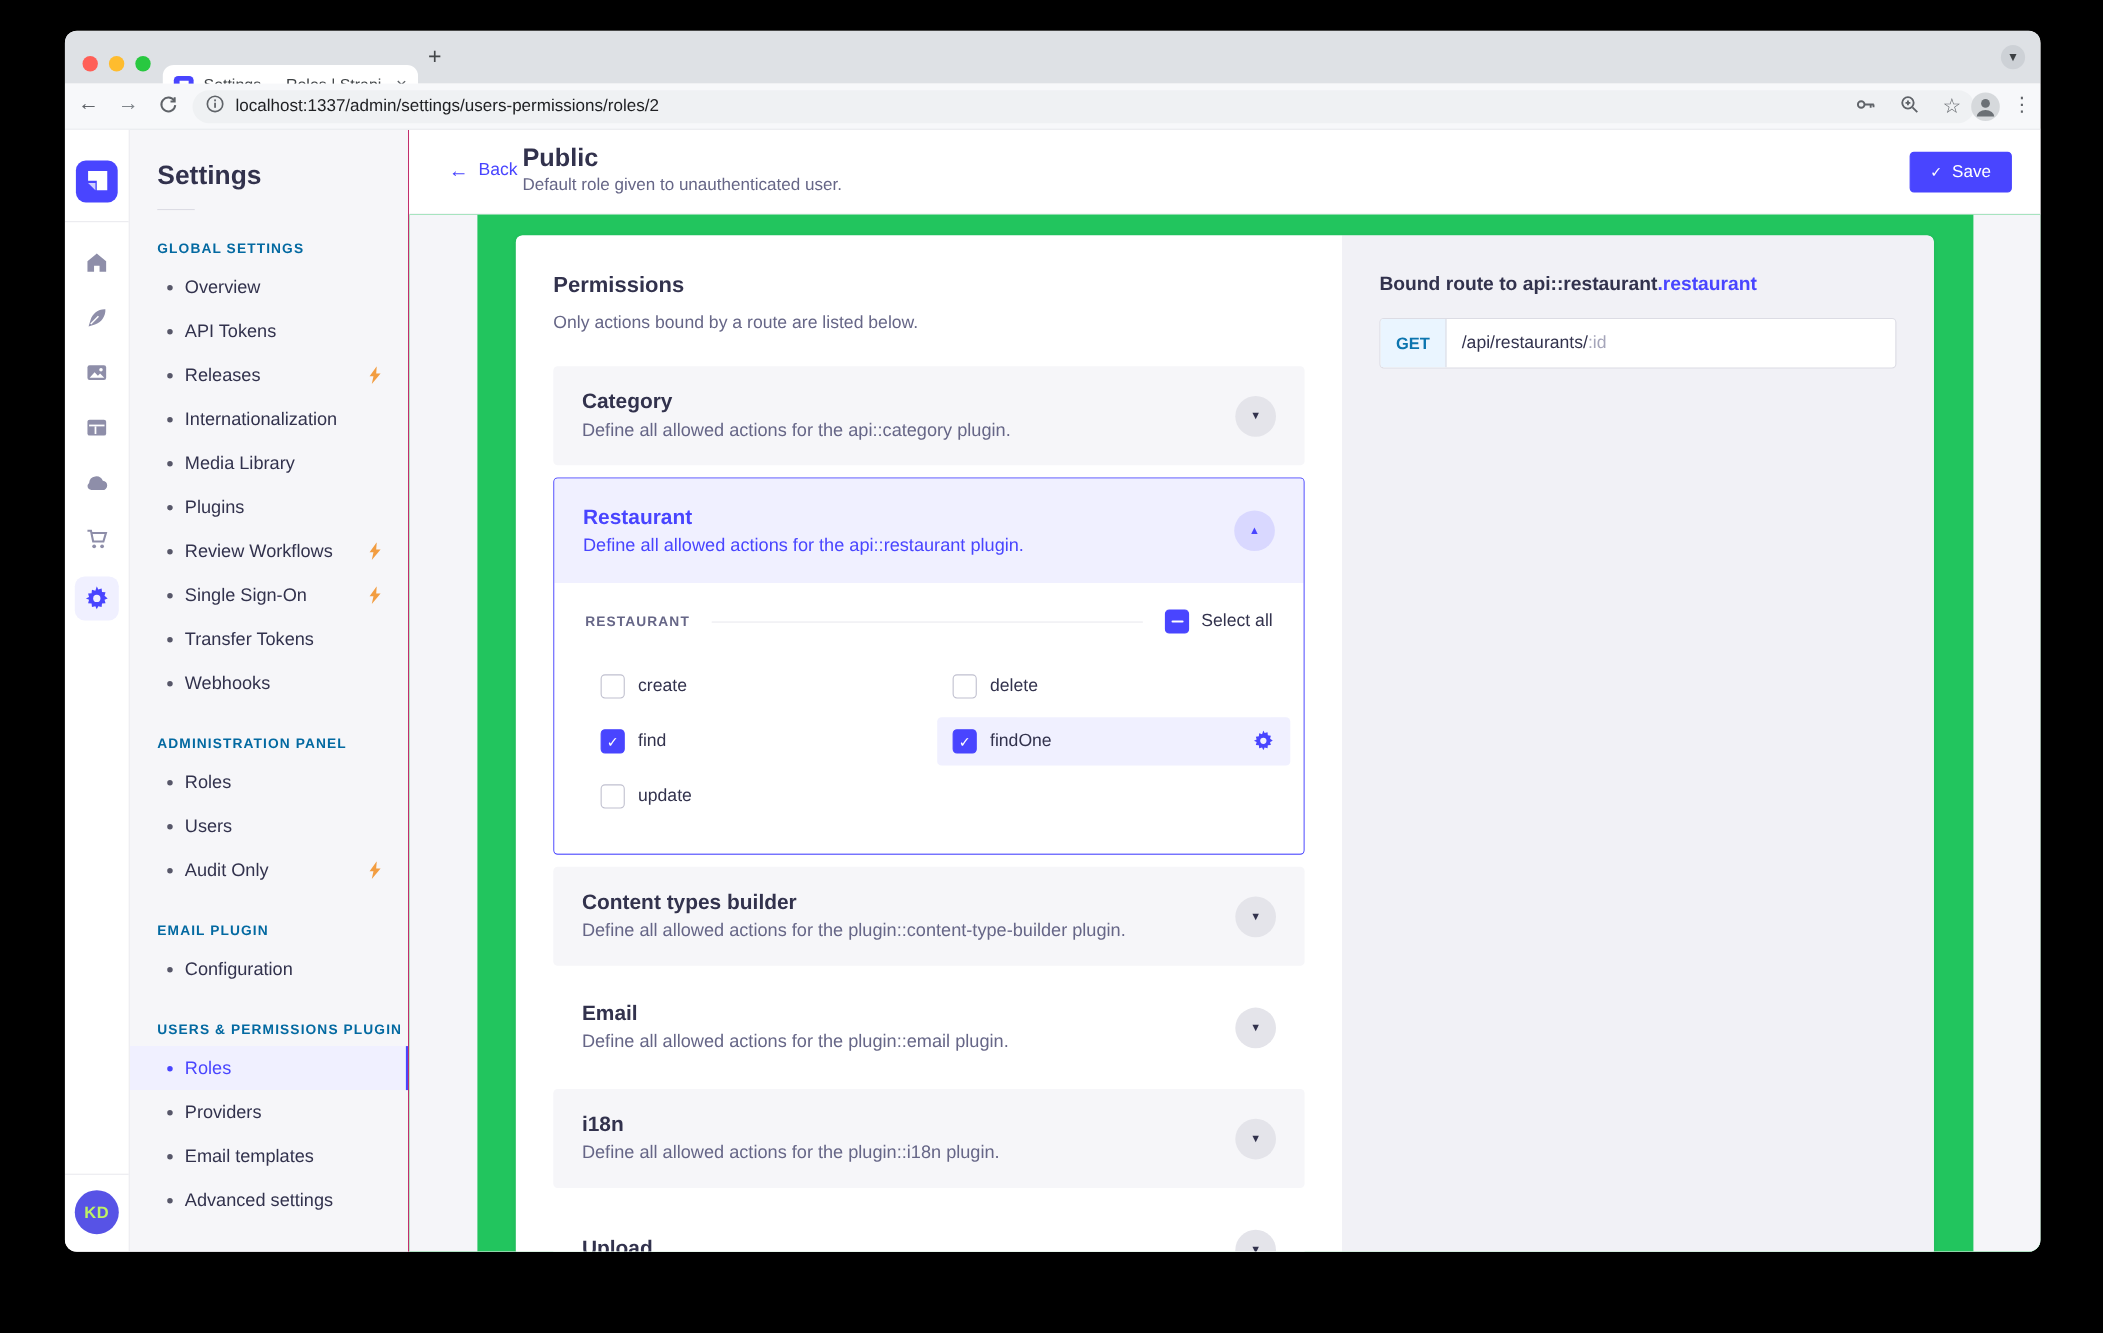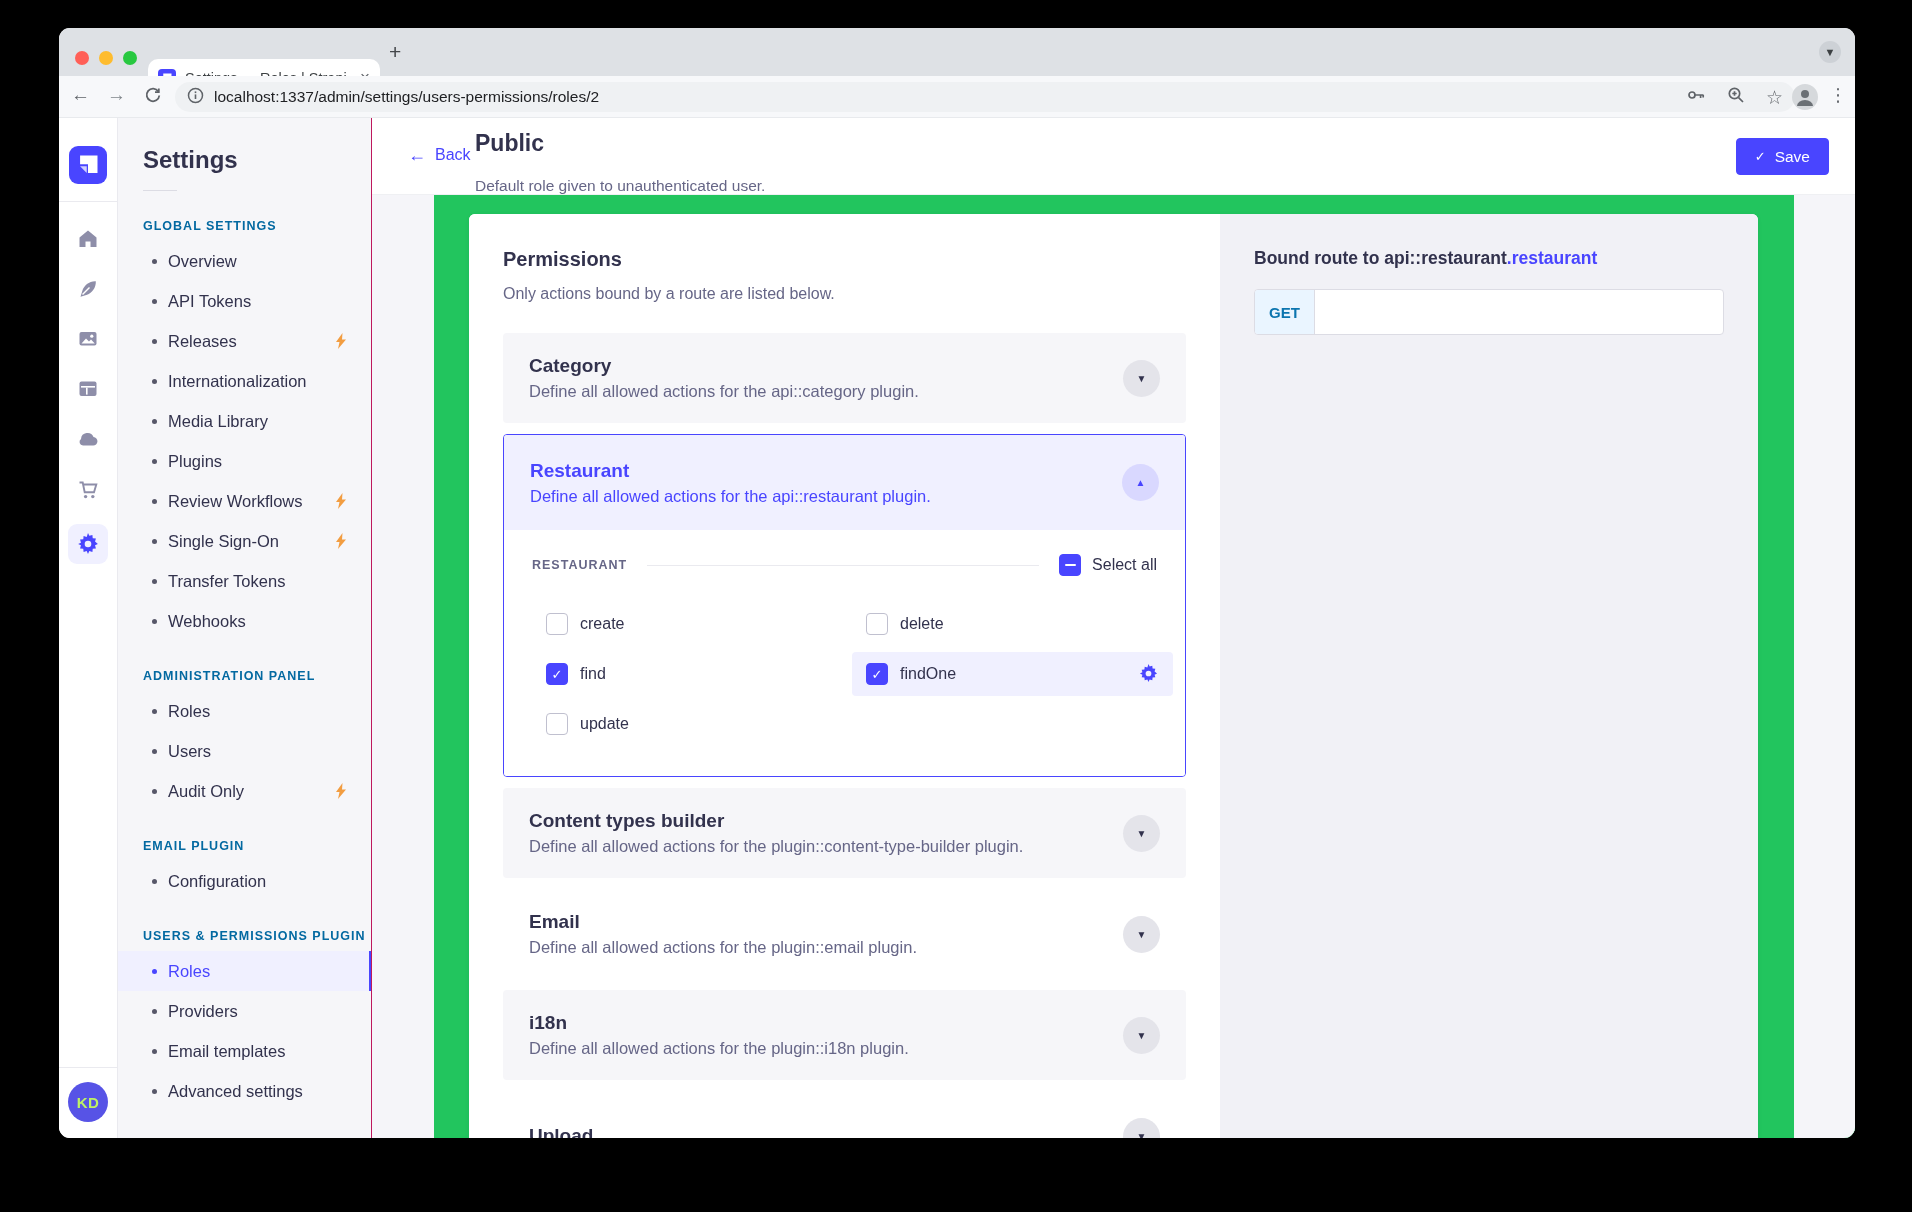--- a/index.html
+++ b/index.html
@@ -54,21 +54,21 @@
   .bolt { margin-left:auto; margin-right:24px; display:flex; }
 
   .main { flex:1; background:#fff; display:flex; flex-direction:column; overflow:hidden; }
 
   
   .page-header { height:77px; background:#fff; border-bottom:1px solid #eff0f3; position:relative; flex:0 0 77px; }
   .back { position:absolute; left:36px; top:28px; display:flex; align-items:center; color:#4945ff; font-size:16px; cursor:pointer; }
   .back-arrow { font-size:18px; margin-right:9px; line-height:1; }
   .ph-titles { position:absolute; left:103px; top:12px; }
   .ph-title { font-size:23px; font-weight:bold; color:#32324d; }
-  .ph-sub { font-size:15.5px; color:#666687; margin-top:20px; }
+  .ph-sub { font-size:15.5px; color:#666687; margin-top:3px; }
   .save-btn { position:absolute; right:26px; top:20px; height:37px; background:#4945ff; border:1px solid #4945ff; border-radius:4px; color:#fff; font-size:15.5px; display:flex; align-items:center; padding:0 18px; cursor:pointer; font-family:inherit; }
   .save-check { font-size:13px; margin-right:9px; }
 
   
   .content { position:relative; flex:1; background:#22c55e; overflow:hidden; }
   .strip { position:absolute; top:0; bottom:0; background:#f5f5f9; }
   .strip-l { left:0; width:62px; }
   .strip-r { right:0; width:61px; }
   .card { position:absolute; left:97px; top:19px; width:1289px; display:flex; border-radius:6px; box-shadow:0 1px 4px rgba(33,33,52,.08); min-height:1010px; background:#fff; }
   .col-perms { width:751px; padding:34px; background:#fff; border-radius:6px 0 0 6px; }
@@ -479,20 +479,24 @@
                   <button class="chev">▼</button>
                 </div>
               </div>
             </div>
           </div>
 
           <div class="col-route">
             <div class="route-title"><span>Bound route to api::restaurant</span><span class="suffix">.restaurant</span></div>
             <div class="route-box">
               <span class="method">GET</span>
+              <span class="route-path">
+                  <span>/api/restaurants/</span>
+                  <span class="route-param">:id</span>
+                </span>
             </div>
           </div>
 
         </div>
       </div>
     </div>
   </div>
 </div>
 
 </body></html>

